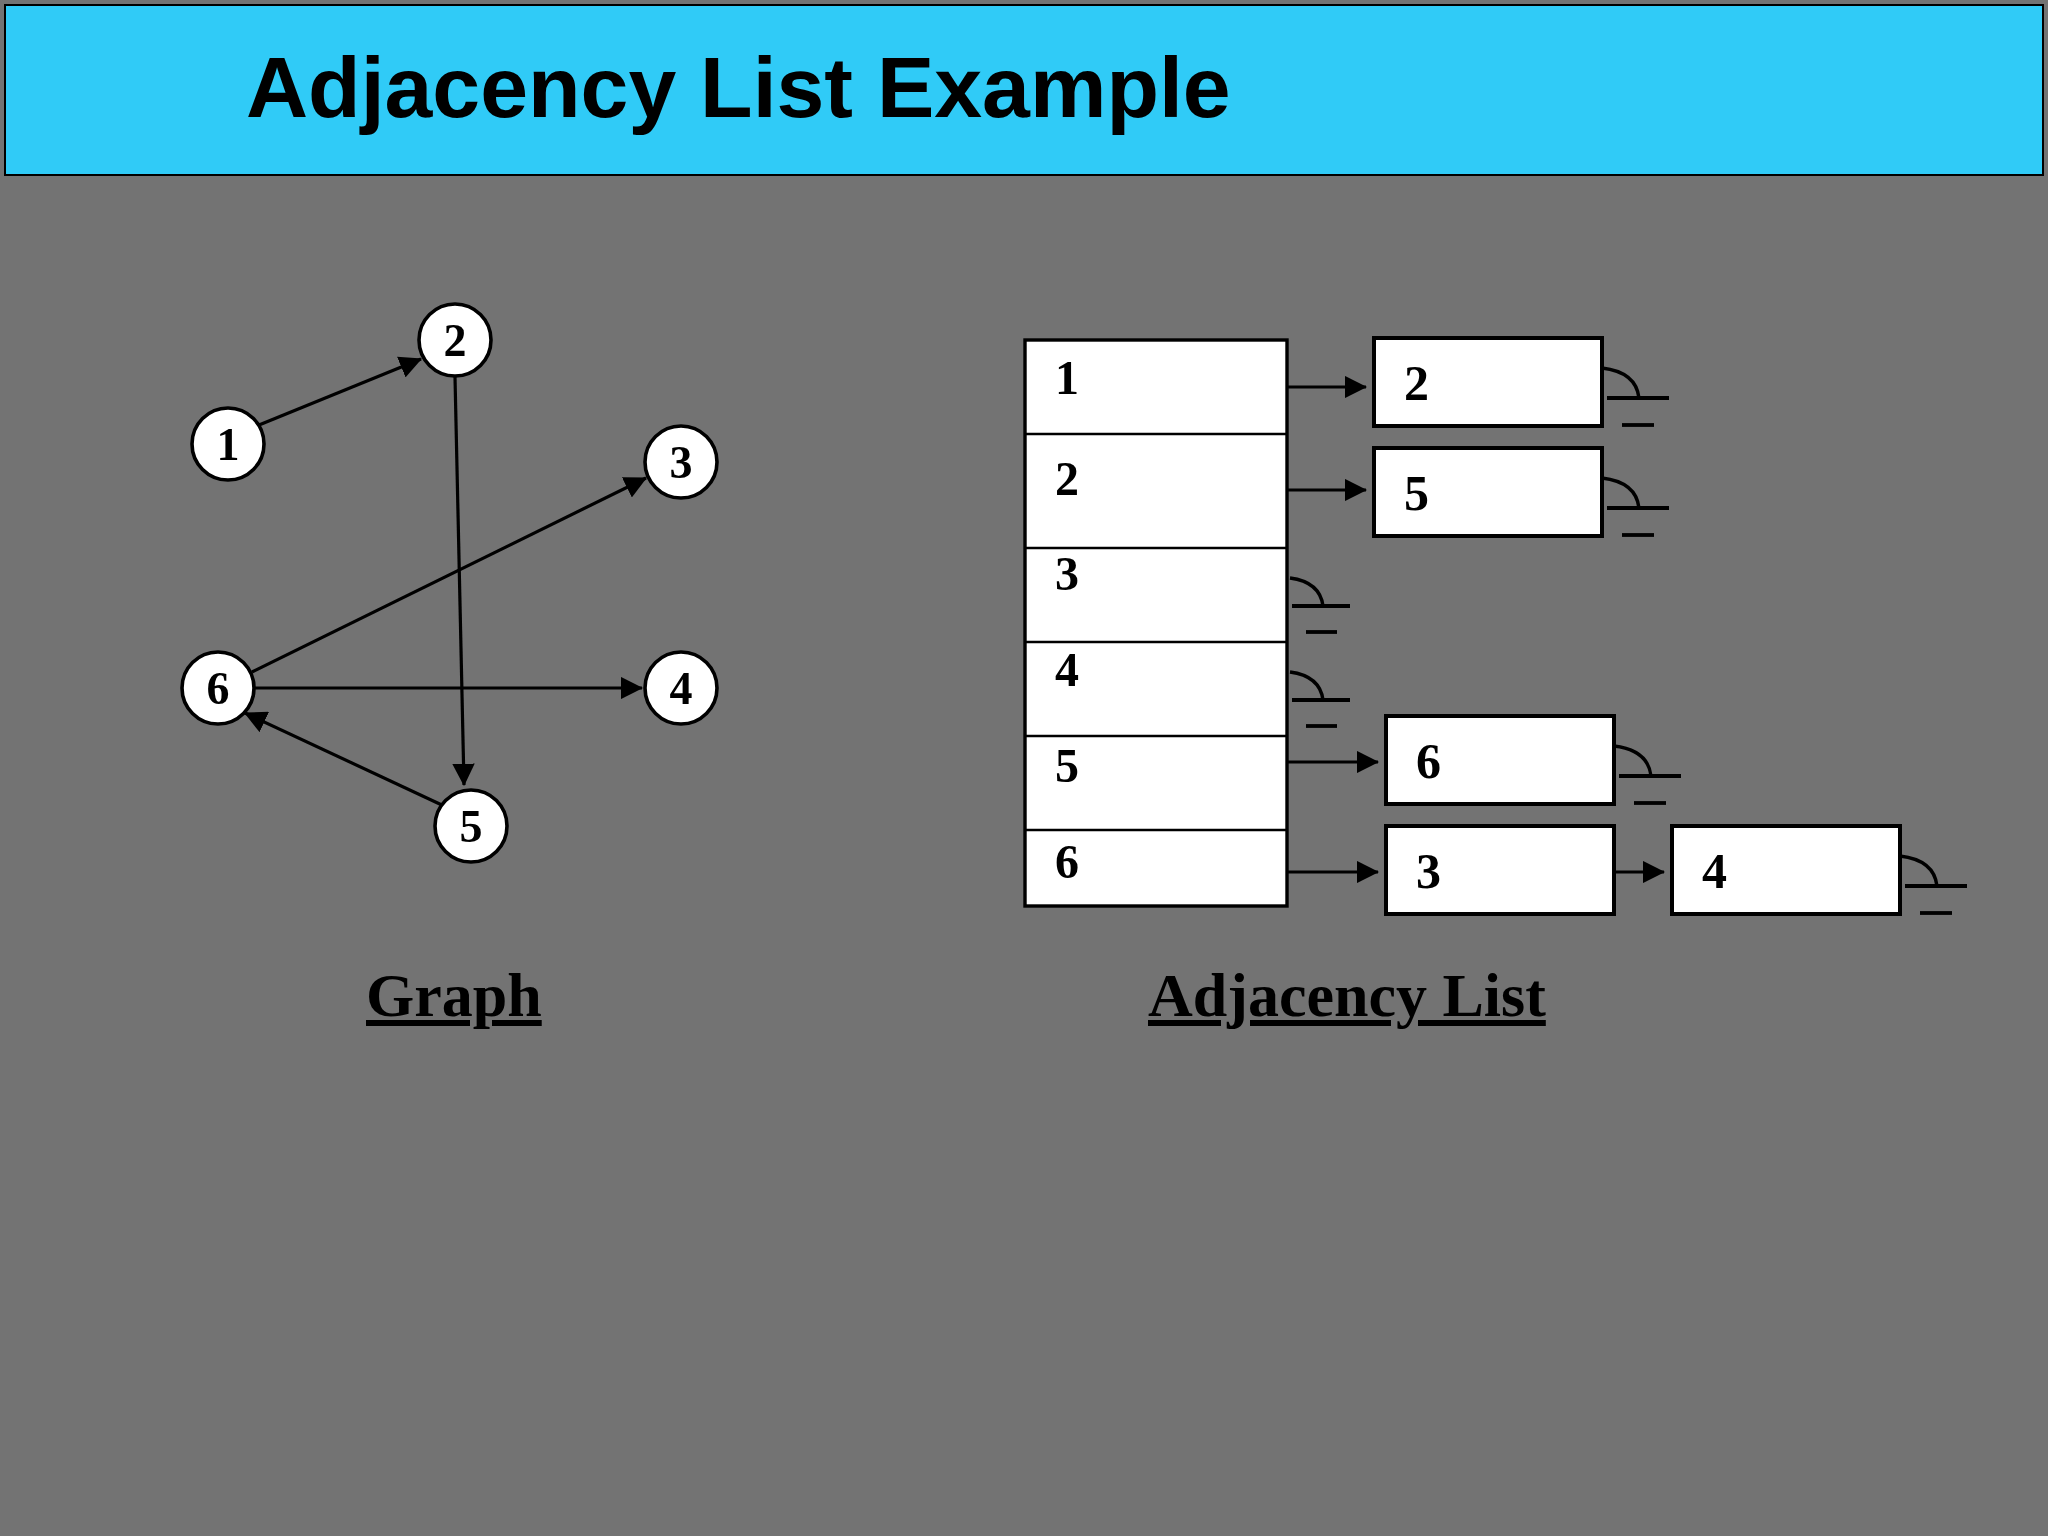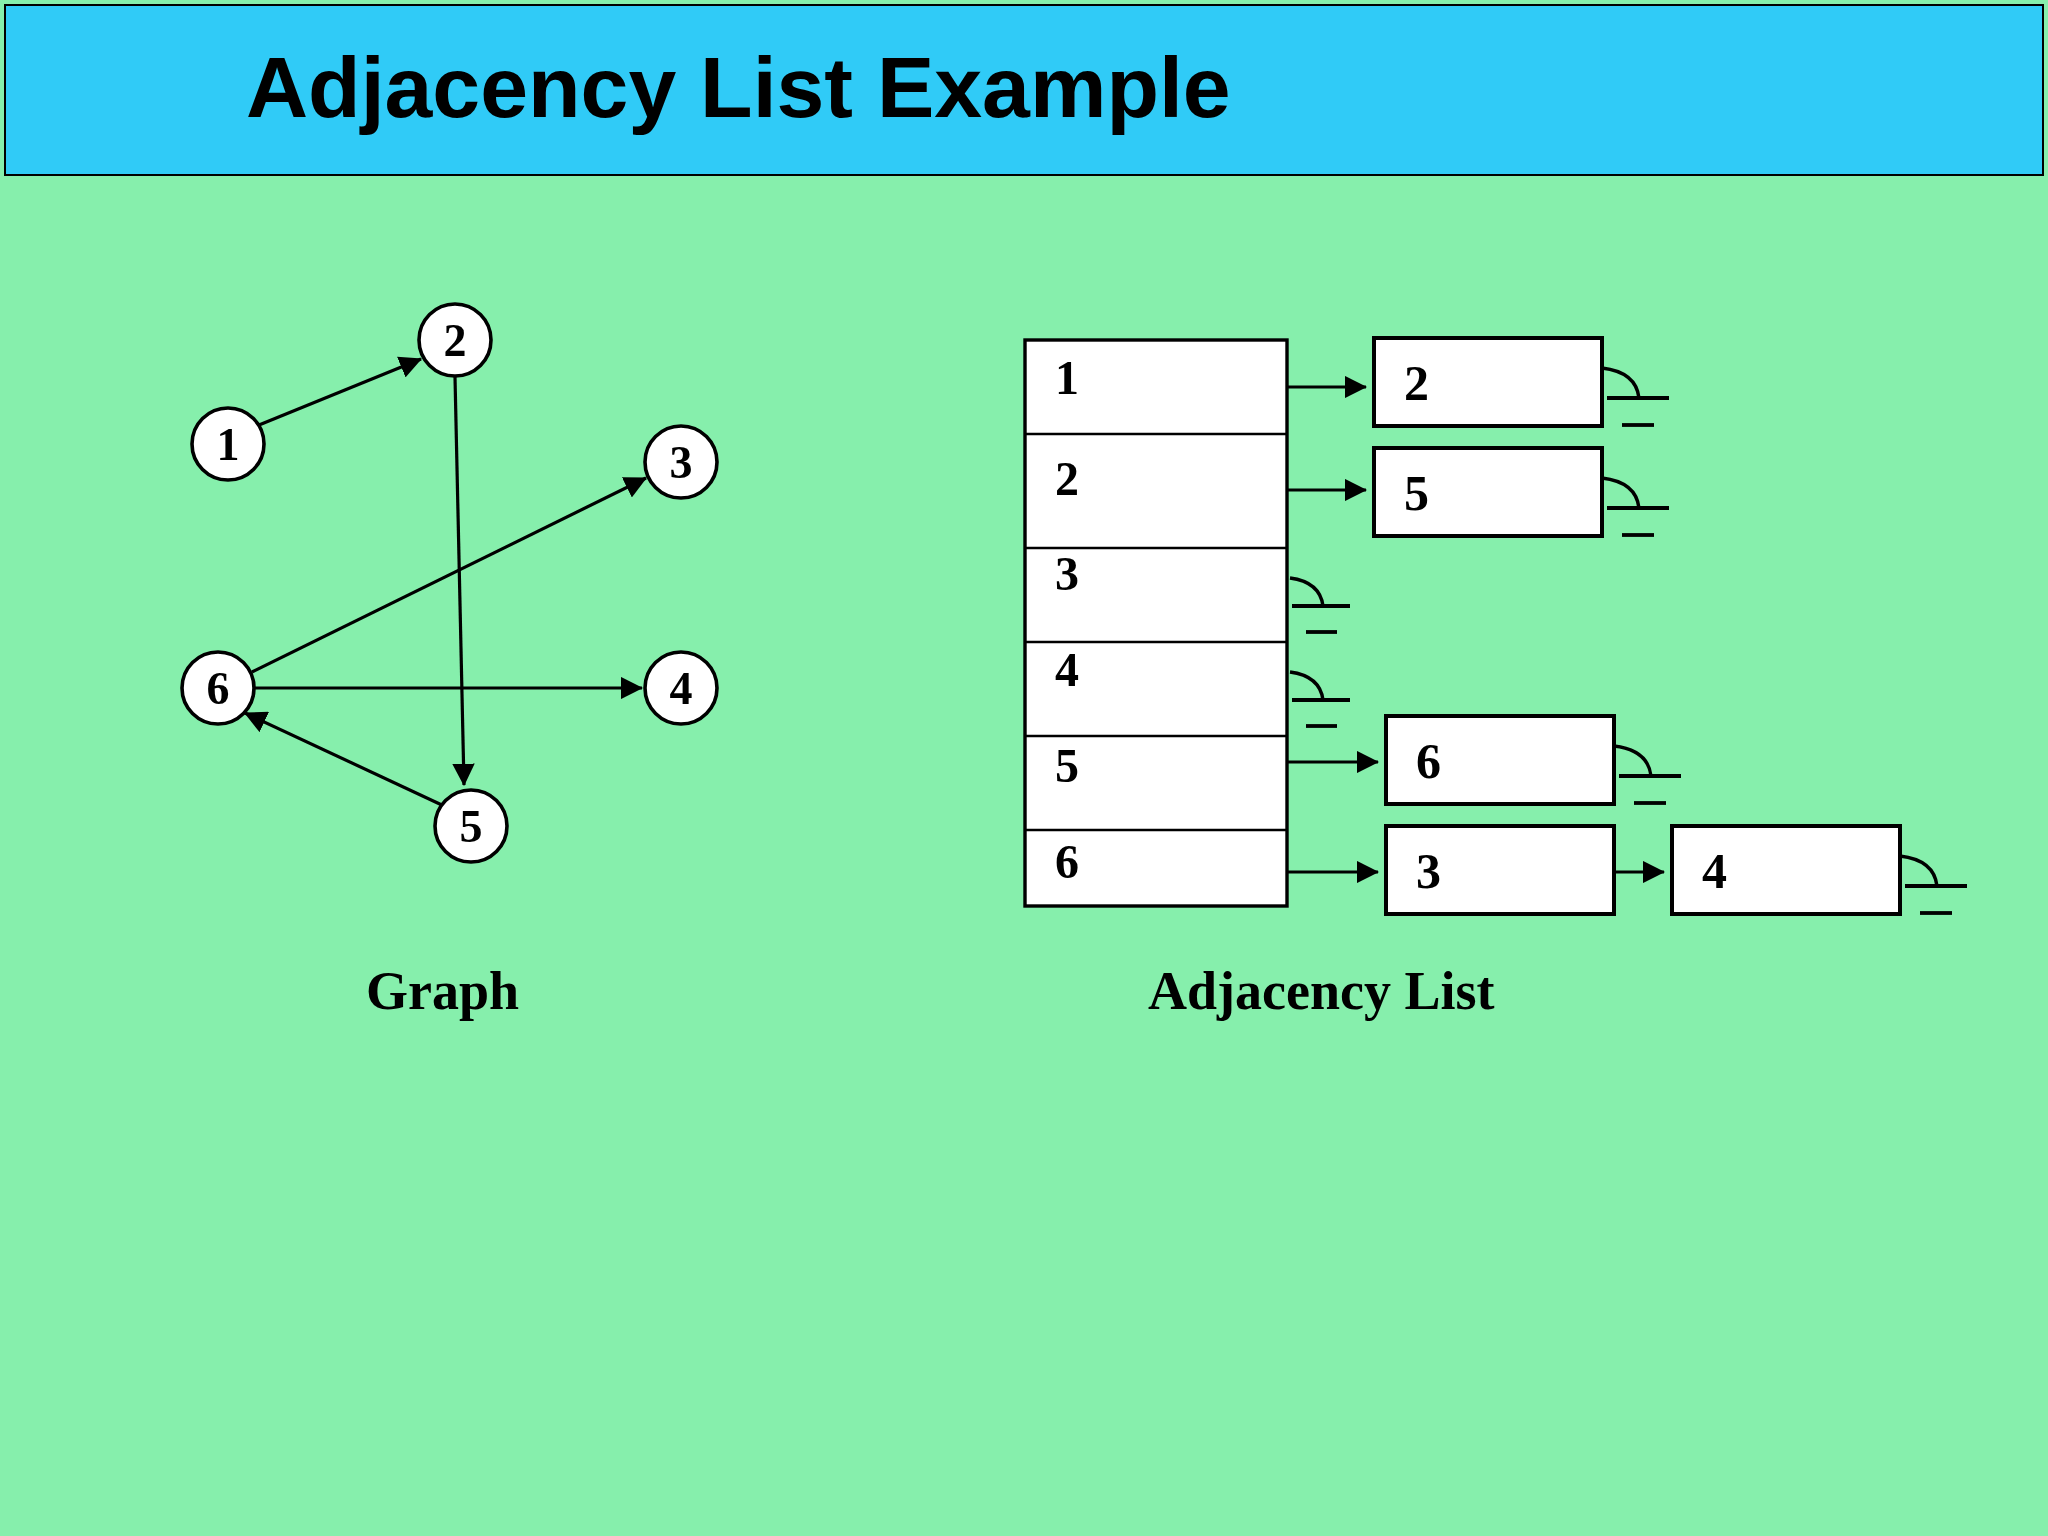--- a/index.html
+++ b/index.html
@@ -49,23 +49,24 @@
     height: 1536px;
     pointer-events: none;
   }
   #diagram svg { display: block; }
 
   
   .caption {
     position: absolute;
     font-family: "Liberation Serif", serif;
     font-weight: bold;
-    font-size: 54px;
+    font-size: 62px;
     color: #000000;
     white-space: nowrap;
+    text-decoration: underline;
   }
   #caption-graph { left: 366px; top: 960px; }
   #caption-adjlist { left: 1148px; top: 960px; }
 
   
   #bullet-block {
     position: absolute;
     left: 92px;
     top: 1095px;
     width: 1900px;
@@ -84,21 +85,21 @@
     flex: 1 1 auto;
     font-family: "Liberation Sans", sans-serif;
     font-size: 61px;
     line-height: 72px;
     color: #111111;
   }
 </style>
 </head>
 <body>
 
-<div id="slide" style="background: #86efac;">
+<div id="slide" style="background: #737373;">
 
   <div id="title-banner" style="background: rgb(48, 203, 247);">
     <div id="title-text">Adjacency List Example</div>
   </div>
 
   <div id="diagram">
     <svg width="2048" height="1536" viewBox="0 0 2048 1536" xmlns="http://www.w3.org/2000/svg">
       <defs>
         <marker id="arrow" viewBox="0 0 10 10" refX="9.5" refY="5" markerWidth="7" markerHeight="7" orient="auto-start-reverse">
           <path d="M 0 0 L 10 5 L 0 10 z" fill="#000000"></path>

